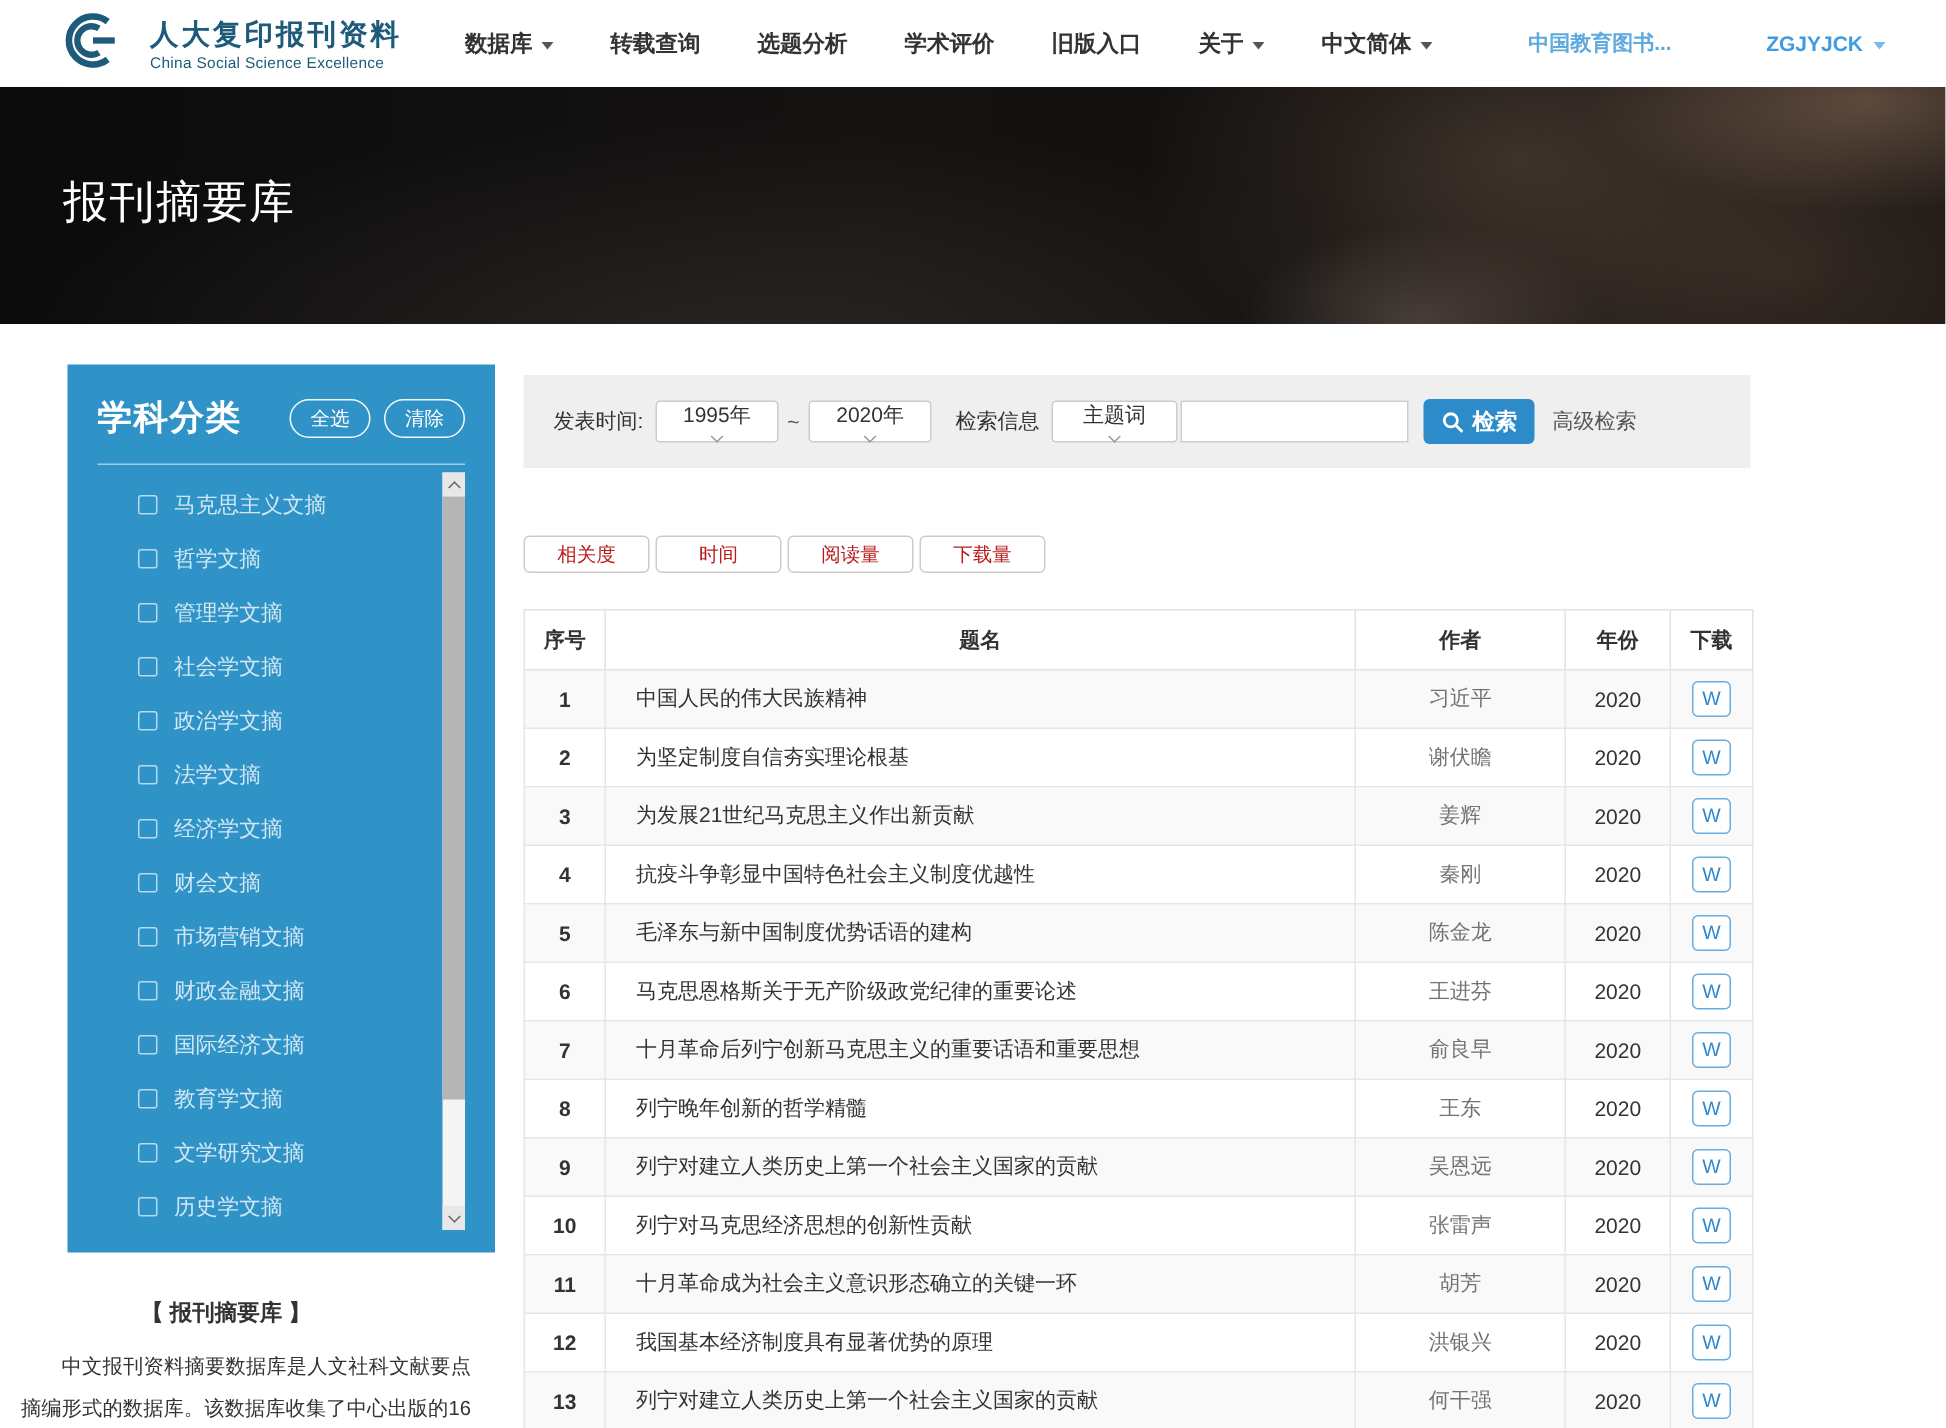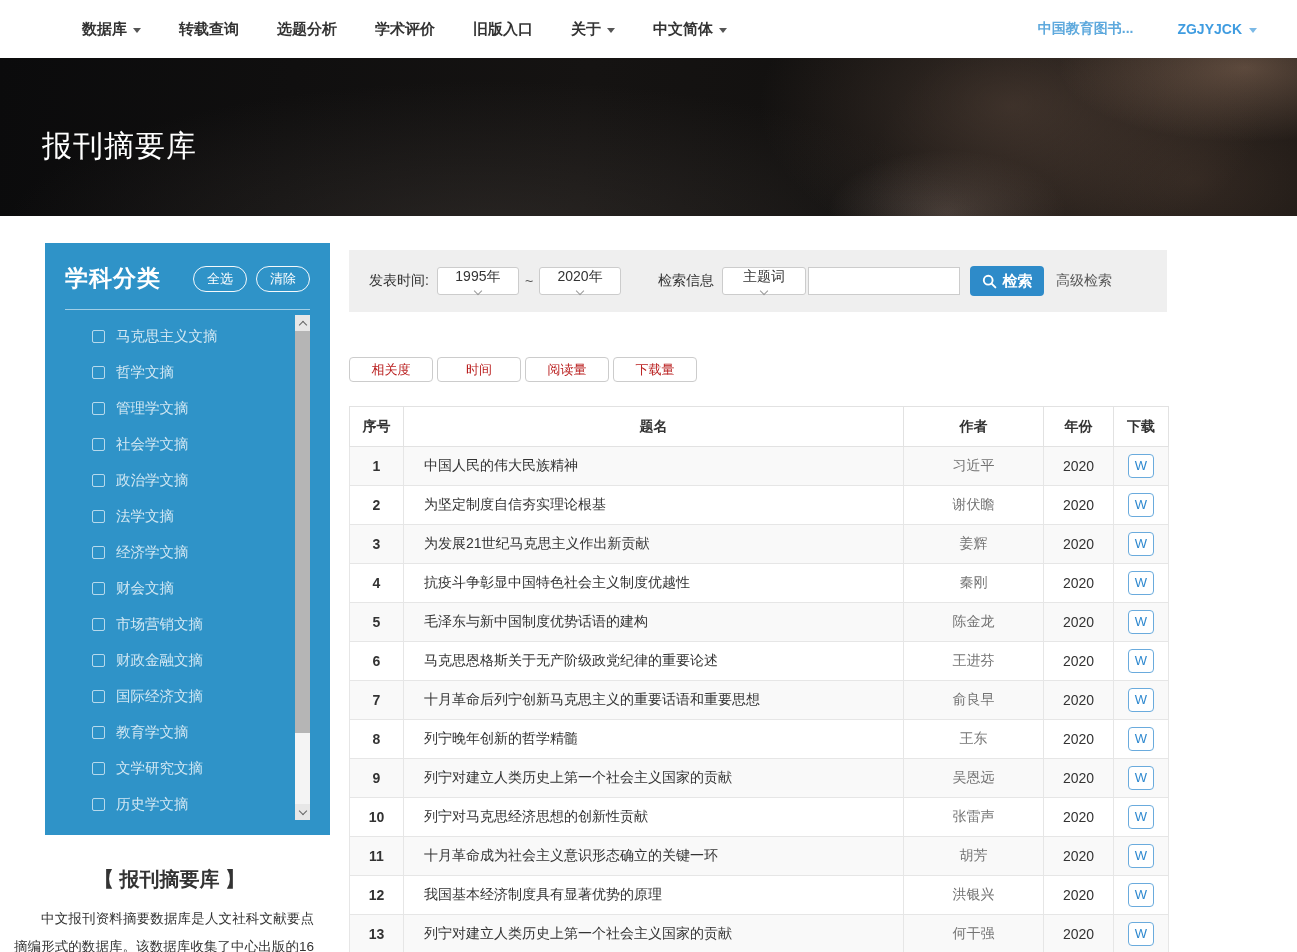--- a/index.html
+++ b/index.html
@@ -8,36 +8,36 @@
   body { position:relative; }
 
   
   .topbar { height:58px; display:flex; align-items:center; padding:0 40px; background:#fff; }
   .logo { display:flex; align-items:center; gap:10px; }
   .logo-text .cn { font-size:19px; font-weight:bold; color:#1e5a7a; letter-spacing:2px; }
   .logo-text .en { font-size:10.3px; color:#1e5a7a; margin-top:1px; letter-spacing:.2px; }
   .nav { display:flex; align-items:center; gap:38px; margin-left:42px; }
   .nav-item { display:flex; align-items:center; gap:6px; font-size:15px; font-weight:bold; color:#333; cursor:pointer; white-space:nowrap; }
   .tri { width:0; height:0; border-left:4px solid transparent; border-right:4px solid transparent; border-top:5px solid #555; margin-top:2px; }
-  .top-right { margin-left:auto; display:flex; align-items:center; gap:44px; }
+  .top-right { margin-left:auto; display:flex; align-items:center; gap:63px; }
   .inst-link { font-size:14px; font-weight:bold; color:#5ea9dd; cursor:pointer; }
   .account { display:flex; align-items:center; gap:7px; font-size:14px; font-weight:bold; color:#3f9ce0; cursor:pointer; }
   .account .tri { border-top-color:#7bb9e6; }
 
   
   .hero { height:158px; position:relative;
     background:
       radial-gradient(ellipse 300px 120px at 96% 6%, rgba(155,122,100,.50), transparent 62%),
       radial-gradient(ellipse 420px 260px at 78% 30%, rgba(96,76,64,.50), transparent 60%),
       radial-gradient(ellipse 500px 300px at 92% 78%, rgba(128,98,80,.32), transparent 65%),
       radial-gradient(ellipse 170px 90px at 73% 98%, rgba(165,145,135,.30), transparent 70%),
       radial-gradient(ellipse 700px 220px at 38% 112%, rgba(66,60,56,.45), transparent 70%),
       linear-gradient(95deg,#0b0b0c 0%,#151312 45%,#0d0c0b 100%);
   }
-  .hero-title { position:absolute; left:42px; top:88px; transform:translateY(-50%);
+  .hero-title { position:absolute; left:42px; top:77px; transform:translateY(-50%);
     font-size:30px; color:#fff; letter-spacing:1px; }
 
   
   .side-panel { position:absolute; left:45px; top:243px; width:285px; height:592px;
     background:#2f93c8; padding:20px 20px 0 20px; }
   .side-head { display:flex; align-items:center; }
   .side-title { font-size:23px; font-weight:bold; color:#fff; letter-spacing:1px; }
   .side-btns { margin-left:auto; display:flex; gap:9px; }
   .pill-btn { font-size:13px; color:#fff; border:1px solid rgba(255,255,255,.95);
     border-radius:13px; padding:3px 13px; background:transparent; cursor:pointer;
@@ -51,36 +51,36 @@
   .sb-btn { position:absolute; left:0; width:15px; height:16px; background:#e7e7e7;
     display:flex; align-items:center; justify-content:center; cursor:pointer; }
   .sb-up { top:0; } .sb-down { bottom:0; }
   .chev { width:6px; height:6px; border-right:1.6px solid #666; border-bottom:1.6px solid #666; }
   .chev.up { transform:rotate(-135deg); margin-top:3px; }
   .chev.down { transform:rotate(45deg); margin-bottom:3px; }
   .sb-thumb { position:absolute; left:0; top:16px; width:15px; height:402px; background:#b5b5b5; cursor:grab; }
 
   
   .about { position:absolute; left:14px; top:866px; width:300px; }
-  .about-head { font-size:20px; font-weight:bold; color:#333; margin-left:80px; }
+  .about-head { font-size:15px; font-weight:bold; color:#333; margin-left:80px; }
   .about-text { margin-top:12px; font-size:13.5px; line-height:28px; color:#333;
     text-indent:2em; text-align:justify; }
 
   
   .main { position:absolute; left:349px; top:250px; width:818px; }
 
   .search-panel { height:62px; background:#efefef; display:flex; align-items:center; padding:0 20px; }
   .s-label { font-size:14px; color:#333; white-space:nowrap; }
   .sel { height:28px; background:#fff; border:1px solid #ccc; border-radius:3px;
     display:flex; align-items:center; justify-content:space-between; padding:0 8px;
     font-size:14px; color:#333; cursor:pointer;flex-direction:column; }
   .sel .chev { border-color:#999; transform:rotate(45deg); margin-top:-3px; }
   .sel-year { width:82px; margin-left:8px; }
   .tilde { margin:0 6px; color:#555; font-size:14px; }
-  .lbl-info { margin-left:37px; }
+  .lbl-info { margin-left:16px; }
   .sel-field { width:84px; margin-left:8px; }
   .search-input { width:152px; height:28px; border:1px solid #ccc; background:#fff;
     margin-left:2px; padding:0 8px; font-size:14px; font-family:inherit; outline:none; }
   .search-btn { margin-left:10px; width:74px; height:30px; background:#2e8bc9; color:#fff;
     border:none; border-radius:4px; font-size:15px; font-weight:bold; cursor:pointer;
     display:flex; align-items:center; justify-content:center; gap:6px; font-family:inherit; }
   .adv-link { margin-left:12px; font-size:14px; color:#555; cursor:pointer; white-space:nowrap; }
 
   .sort-row { margin-top:45px; display:flex; gap:4px; }
   .sort-btn { width:84px; height:25px; background:#fff; border:1px solid #ccc; border-radius:4px;
@@ -96,20 +96,33 @@
   .td-title { text-align:left !important; padding-left:20px; }
   .author-link { color:#737373; cursor:pointer; }
   .w-btn { display:inline-block; width:26px; height:24px; line-height:22px; background:#fff;
     border:1px solid #6aabdd; border-radius:4px; color:#2d88cf; font-size:13px; cursor:pointer;
     font-family:inherit; text-align:center; }
 </style>
 </head>
 <body>
 
 <div class="topbar">
+  <div class="logo">
+    <span>
+      <svg width="50" height="42" viewBox="0 0 50 42" fill="none">
+        <path d="M 31.8 8.4 A 16 16 0 1 0 31.8 33.6" stroke="#1e5a7a" stroke-width="4.4"></path>
+        <path d="M 26.0 12.9 A 9.5 9.5 0 1 0 26.0 29.1" stroke="#1e5a7a" stroke-width="4.2"></path>
+        <path d="M 22 21 L 36.5 21" stroke="#1e5a7a" stroke-width="4.2"></path>
+      </svg>
+    </span>
+    <span class="logo-text">
+      <div class="cn">人大复印报刊资料</div>
+      <div class="en">China Social Science Excellence</div>
+    </span>
+  </div>
   <div class="nav">
       <div class="nav-item">
         <span>数据库</span>
         <span class="tri"></span>
       </div>
       <div class="nav-item">
         <span>转载查询</span>
       </div>
       <div class="nav-item">
         <span>选题分析</span>

